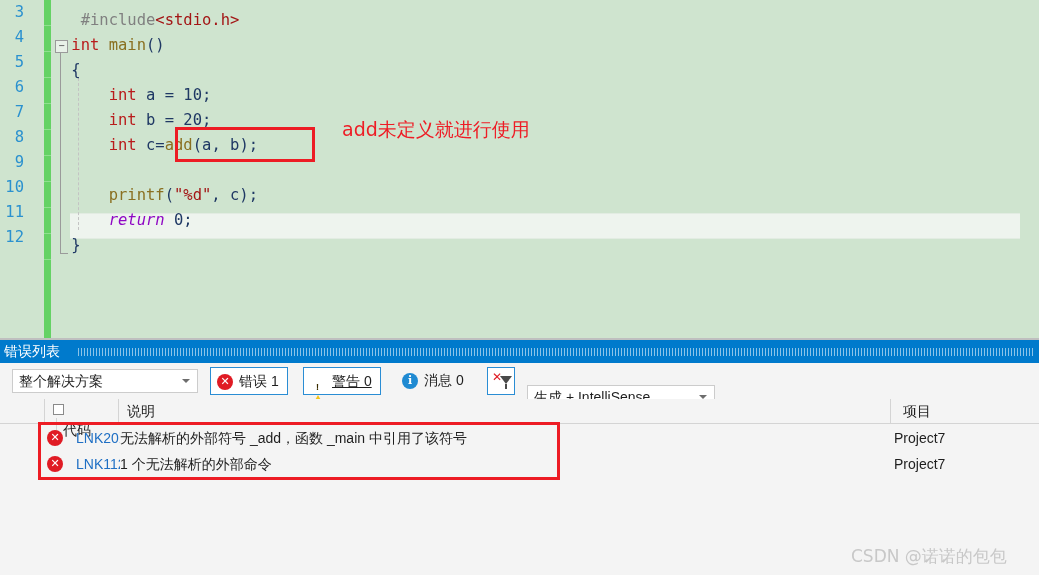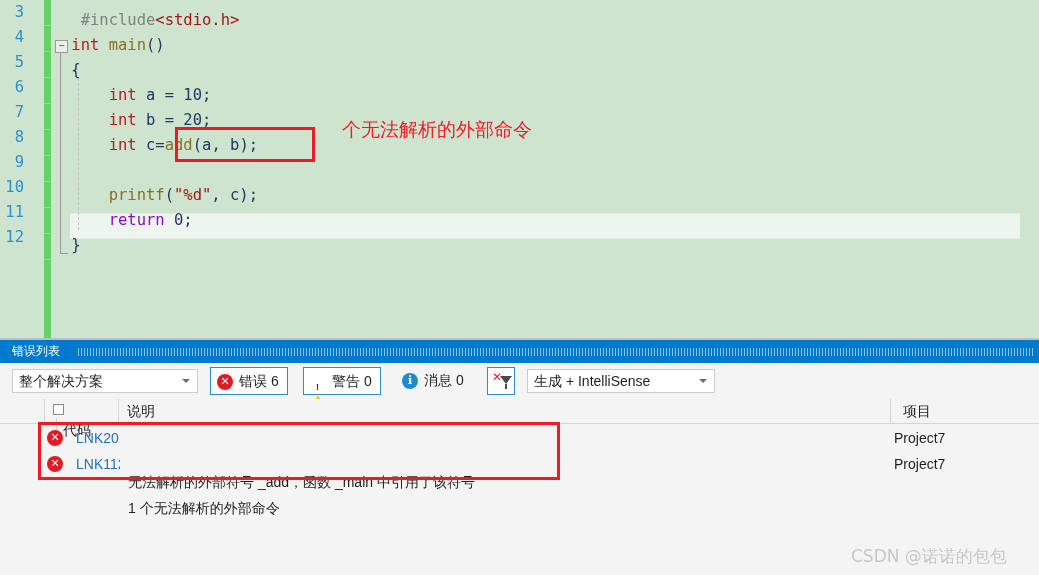--- a/index.html
+++ b/index.html
@@ -59,21 +59,21 @@
 
   
   .kw      {color:#b91c1c;}
   .pp      {color:#808080;}
   .hdr     {color:#a31515;}
   .fn      {color:#8a7021;}
   .str     {color:#a31515;}
   .var     {color:#1f3864;}
   .punct   {color:#1f3864;}
   .num     {color:#1f3864;}
-  .ret     {color:#8f08c4;}
+  .ret     {color:#8f08c4;font-style:italic;}
 
   
   #add-box{
     position:absolute;left:175px;top:127px;width:140px;height:35px;
     border:3px solid #ed1c24;box-sizing:border-box;
   }
   #annotation{
     position:absolute;left:342px;top:117px;
     color:#ee1c25;font-size:19px;
     font-family:"DejaVu Sans","Liberation Sans",sans-serif;
@@ -81,21 +81,21 @@
   }
 
   
   #panel{
     position:absolute;left:0;top:338px;width:1039px;height:237px;
     background:#f4f4f4;border-top:2px solid #bfbfbf;
   }
   #panel-title{
     position:absolute;left:0;top:0;width:1039px;height:23px;
     background:#007acc;color:#ffffff;
-    font-size:12px;line-height:23px;padding-left:12px;box-sizing:border-box;
+    font-size:14px;line-height:23px;padding-left:4px;box-sizing:border-box;
     white-space:nowrap;
   }
   #panel-title .dots{
     position:absolute;left:78px;top:8px;right:4px;height:8px;
     background-image:repeating-linear-gradient(to right,
        rgba(255,255,255,.55) 0 1px, transparent 1px 3px),
       repeating-linear-gradient(to bottom,
        rgba(255,255,255,.0) 0 2px, transparent 2px 4px);
     background-size:3px 4px;
   }
@@ -107,30 +107,30 @@
     position:absolute;background:#ffffff;border:1px solid #cccccc;
     height:24px;line-height:22px;font-size:14px;color:#1e1e1e;
     padding-left:6px;box-sizing:border-box;white-space:nowrap;
   }
   .sel .caret{
     position:absolute;right:7px;top:9px;width:0;height:0;
     border-left:4px solid transparent;border-right:4px solid transparent;
     border-top:4px solid #6d6d6d;
   }
   #solution-select{left:12px;top:6px;width:186px;}
-  #config-select{left:527px;top:6px;width:188px;}
+  #config-select{left:527px;top:22px;width:188px;}
 
   .tbtn{
     position:absolute;top:4px;height:28px;box-sizing:border-box;
     font-size:14px;line-height:26px;color:#1e1e1e;white-space:nowrap;
     padding-left:28px;padding-right:8px;
   }
   .tbtn.active{border:1px solid #2a8dd4;background:#ffffff;}
   #btn-errors{left:210px;}
-  #btn-warnings{left:303px;}
+  #btn-warnings{left:303px;text-decoration:underline;}
   #btn-messages{left:396px;}
   .tbtn .ico{position:absolute;left:6px;top:6px;width:16px;height:16px;}
   .ico-err{
     border-radius:50%;background:#e01b24;
     color:#fff;font-size:11px;line-height:16px;text-align:center;
     font-family:"DejaVu Sans",sans-serif;font-weight:bold;
   }
   .ico-warn{
     width:0;height:0;border-left:8px solid transparent;
     border-right:8px solid transparent;border-bottom:14px solid #f5c518;
@@ -191,21 +191,21 @@
   .row .rico{
     position:absolute;left:47px;top:5px;width:16px;height:16px;
     border-radius:50%;background:#e01b24;color:#fff;font-weight:bold;
     font-size:11px;line-height:16px;text-align:center;
     font-family:"DejaVu Sans",sans-serif;
   }
   .row .rcode{
     position:absolute;left:76px;top:0;width:44px;
     color:#1f6fc4;overflow:hidden;text-overflow:clip;
   }
-  .row .rdesc{position:absolute;left:128px;top:0;width:760px;overflow:hidden;margin-top:44px;}
+  .row .rdesc{position:absolute;left:120px;top:0;width:760px;overflow:hidden;}
   .row .rproj{position:absolute;left:894px;top:0;width:140px;overflow:hidden;}
 
   
   #rows-box{
     position:absolute;left:38px;top:82px;width:522px;height:58px;
     border:3px solid #ed1c24;box-sizing:border-box;
   }
 
   
   #watermark{
@@ -243,40 +243,40 @@
       <div class="code-line" style="top: 75px; position: absolute; left: 0px; width: 100%;"><span class="lnum">6</span><span class="ctext"><span>     </span><span class="kw">int</span><span> </span><span class="var">a</span><span class="punct"> = </span><span class="num">10</span><span class="punct">;</span></span></div>
       <div class="code-line" style="top: 100px; position: absolute; left: 0px; width: 100%;"><span class="lnum">7</span><span class="ctext"><span>     </span><span class="kw">int</span><span> </span><span class="var">b</span><span class="punct"> = </span><span class="num">20</span><span class="punct">;</span></span></div>
       <div class="code-line" style="top: 125px; position: absolute; left: 0px; width: 100%;"><span class="lnum">8</span><span class="ctext"><span>     </span><span class="kw">int</span><span> </span><span class="var">c</span><span class="punct">=</span><span class="fn">add</span><span class="punct">(</span><span class="var">a</span><span class="punct">, </span><span class="var">b</span><span class="punct">);</span></span></div>
       <div class="code-line" style="top: 150px; position: absolute; left: 0px; width: 100%;"><span class="lnum">9</span><span class="ctext"></span></div>
       <div class="code-line" style="top: 175px; position: absolute; left: 0px; width: 100%;"><span class="lnum">10</span><span class="ctext"><span>     </span><span class="fn">printf</span><span class="punct">(</span><span class="str">"%d"</span><span class="punct">, </span><span class="var">c</span><span class="punct">);</span></span></div>
       <div class="code-line" style="top: 200px; position: absolute; left: 0px; width: 100%;"><span class="lnum">11</span><span class="ctext"><span>     </span><span class="ret">return</span><span> </span><span class="num">0</span><span class="punct">;</span></span></div>
       <div class="code-line" style="top: 225px; position: absolute; left: 0px; width: 100%;"><span class="lnum">12</span><span class="ctext"><span class="punct"> }</span></span></div>
     </div>
 
   <div id="add-box"></div>
-  <div id="annotation">个无法解析的外部命令</div>
+  <div id="annotation">add未定义就进行使用</div>
 </div>
 
 <div id="panel">
 
   <div id="panel-title">
     <span>错误列表</span>
     <span class="dots"></span>
   </div>
 
   <div id="toolbar">
 
     <div class="sel" id="solution-select">
       <span>整个解决方案</span>
       <span class="caret"></span>
     </div>
 
     <div class="tbtn active" id="btn-errors">
       <span class="ico ico-err">✕</span>
-      <span>错误 6</span>
+      <span>错误 1</span>
     </div>
 
     <div class="tbtn active" id="btn-warnings">
       <span class="ico"><span class="ico-warn"></span></span>
       <span>警告 0</span>
     </div>
 
     <div class="tbtn" id="btn-messages">
       <span class="ico ico-info">i</span>
       <span>消息 0</span>

